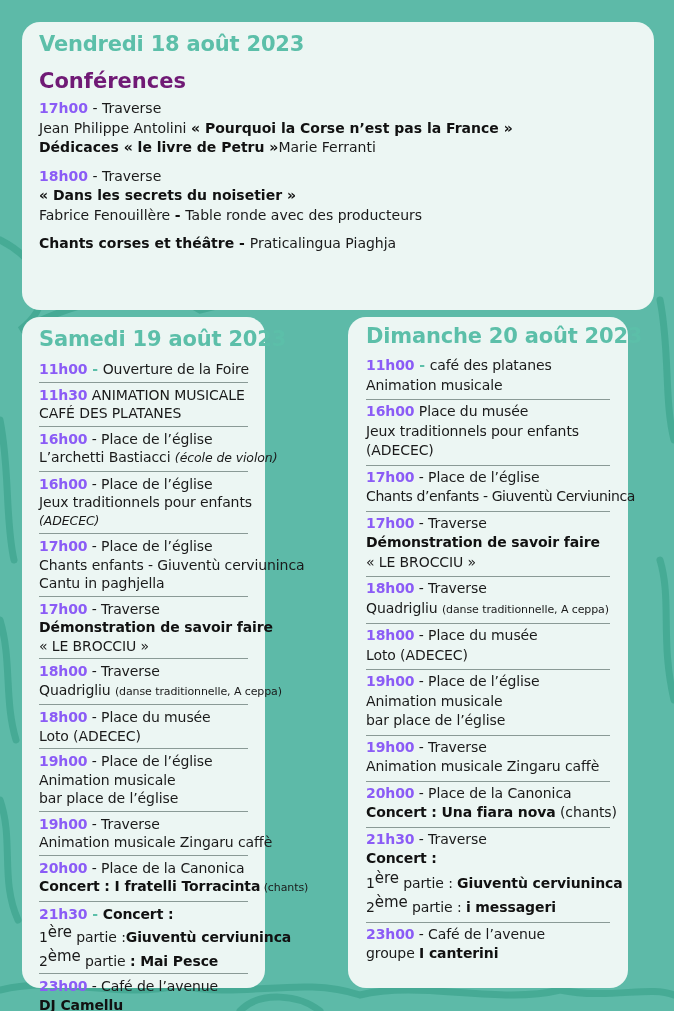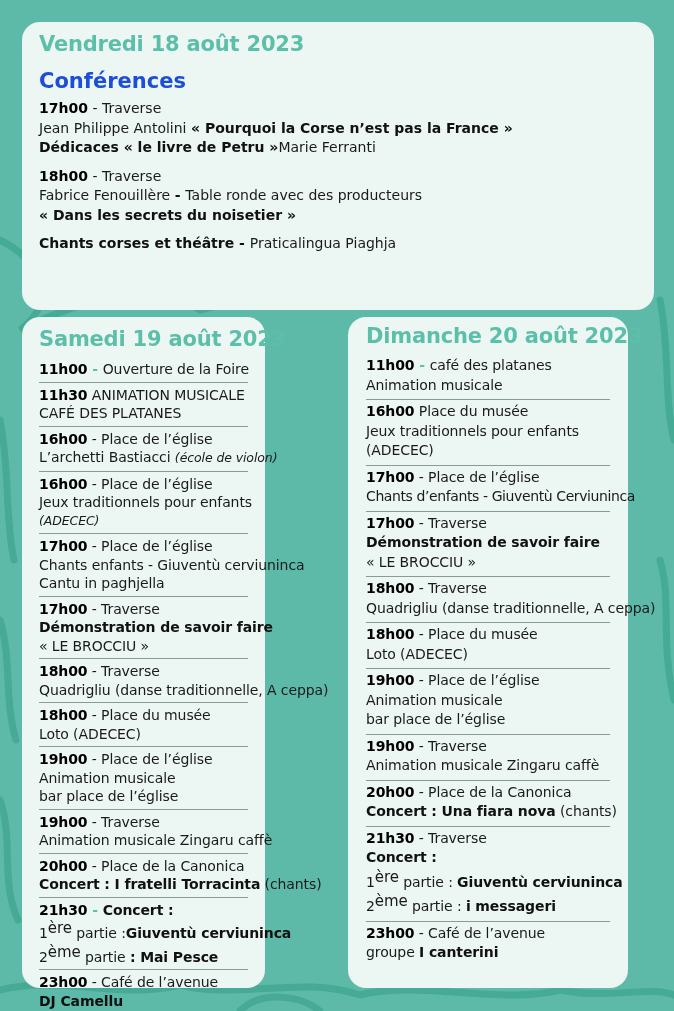--- a/index.html
+++ b/index.html
@@ -11,25 +11,25 @@
   }
   .bg-deco { position:absolute; left:0; top:0; width:674px; height:1011px; pointer-events:none; }
   .card {
     position:absolute; background:#ecf6f3; border-radius:18px; box-sizing:border-box;
   }
   #card-fri { left:22px; top:22px; width:632px; height:288px; padding:8px 17px 0 17px; }
   #card-sat { left:22px; top:317px; width:243px; height:671px; padding:8px 17px 0 17px; }
   #card-sun { left:348px; top:317px; width:280px; height:671px; padding:5px 18px 0 18px; }
 
   .day-title { color:#5cbfa9; font-weight:bold; font-size:21px; line-height:28px; letter-spacing:-0.2px; white-space:nowrap; }
-  .section-title { font-weight:bold; font-size:21px; line-height:28px; margin-top:9px; margin-bottom:4px; color:#1d4ed8; }
-  .time { color:#000000; font-weight:bold;text-align:right; }
+  .section-title { font-weight:bold; font-size:21px; line-height:28px; margin-top:9px; margin-bottom:4px; color:#701a75; }
+  .time { color:#8b5cf6; font-weight:bold;text-align:right; }
   .dash-accent { color:#5cbfa9; font-weight:bold; }
   .b { font-weight:bold; color:#111; }
-  .small { font-size:14px; }
+  .small { font-size:11px; }
   .i { font-style:italic; }
   .sup { font-size:15px; vertical-align:5px; }
 
   .conf-entry { font-size:14px; line-height:19.5px; margin-bottom:9px; white-space:nowrap; }
 
   .list { margin-top:4px; }
   .entry {
     font-size:14px; line-height:18.5px; padding:3px 0 3px 0;
     border-bottom:1.5px solid #8a9a96; white-space:nowrap; letter-spacing:-0.1px;
   }
@@ -60,22 +60,22 @@
   <div class="section-title">Conférences</div>
 
   <div class="conf-entry">
     <span class="line"><span class="time">17h00</span><span> - Traverse</span></span>
     <span class="line"><span>Jean Philippe Antolini </span><span class="b">« Pourquoi la Corse n’est pas la France »</span></span>
     <span class="line"><span class="b">Dédicaces « le livre de Petru »</span><span>Marie Ferranti</span></span>
   </div>
 
   <div class="conf-entry">
     <span class="line"><span class="time">18h00</span><span> - Traverse</span></span>
+    <span class="line"><span class="b">« Dans les secrets du noisetier »</span></span>
     <span class="line"><span>Fabrice Fenouillère </span><span class="b">- </span><span>Table ronde avec des producteurs</span></span>
-    <span class="line"><span class="b">« Dans les secrets du noisetier »</span></span>
   </div>
 
   <div class="conf-entry">
     <span class="line"><span class="b">Chants corses et théâtre - </span><span>Praticalingua Piaghja</span></span>
   </div>
 </div>
 
 <div class="card" id="card-sat">
   <div class="day-title">Samedi 19 août 2023</div>
   <div class="list">

